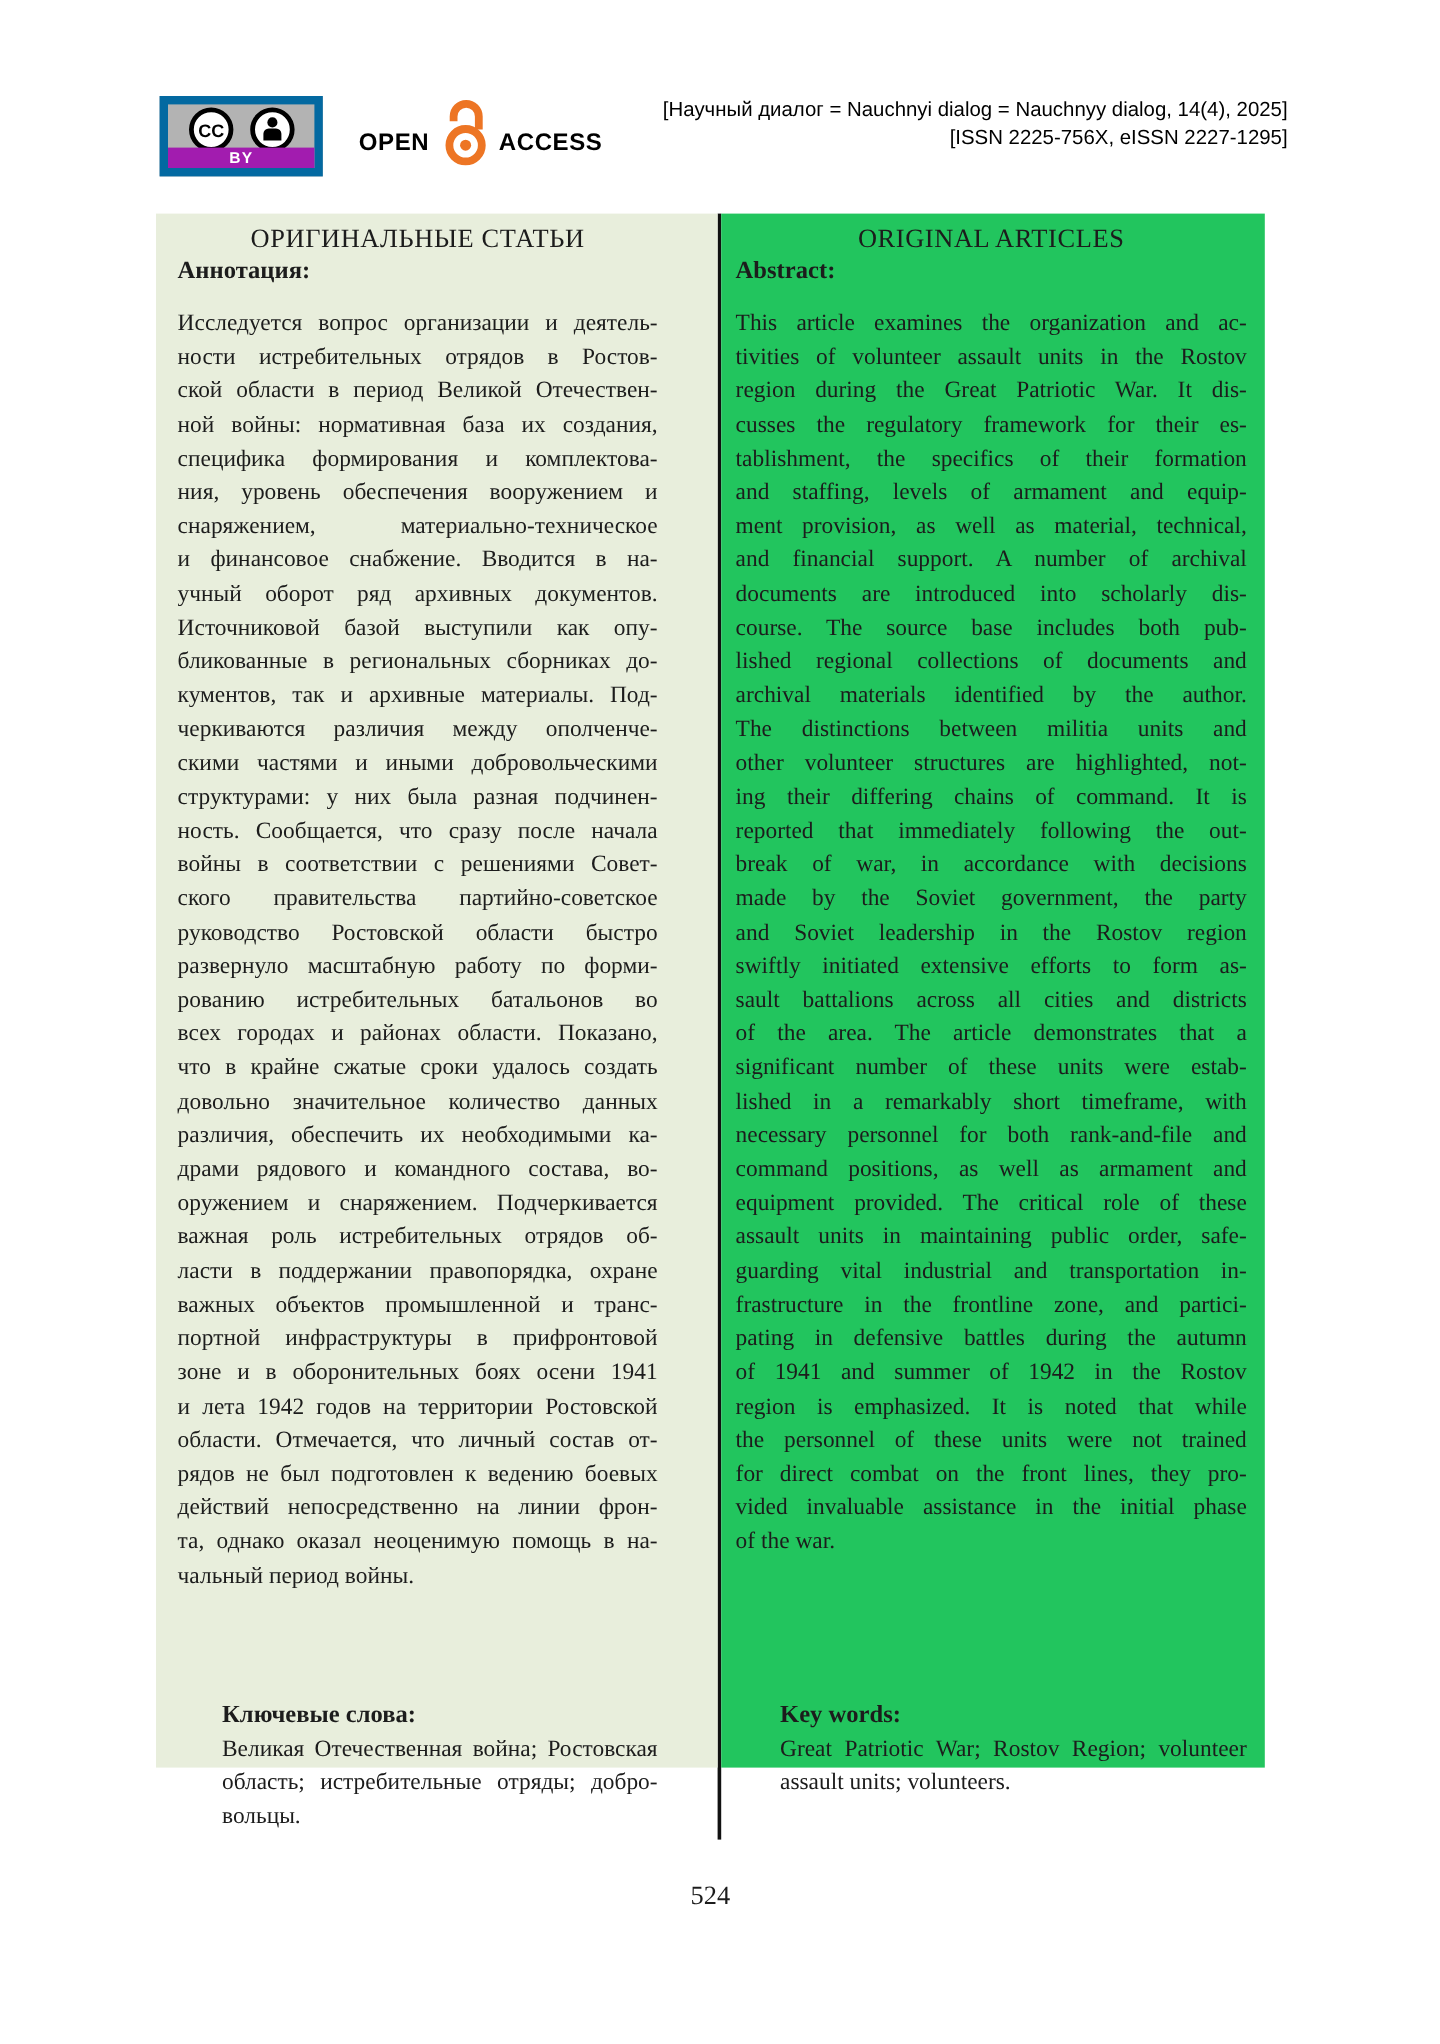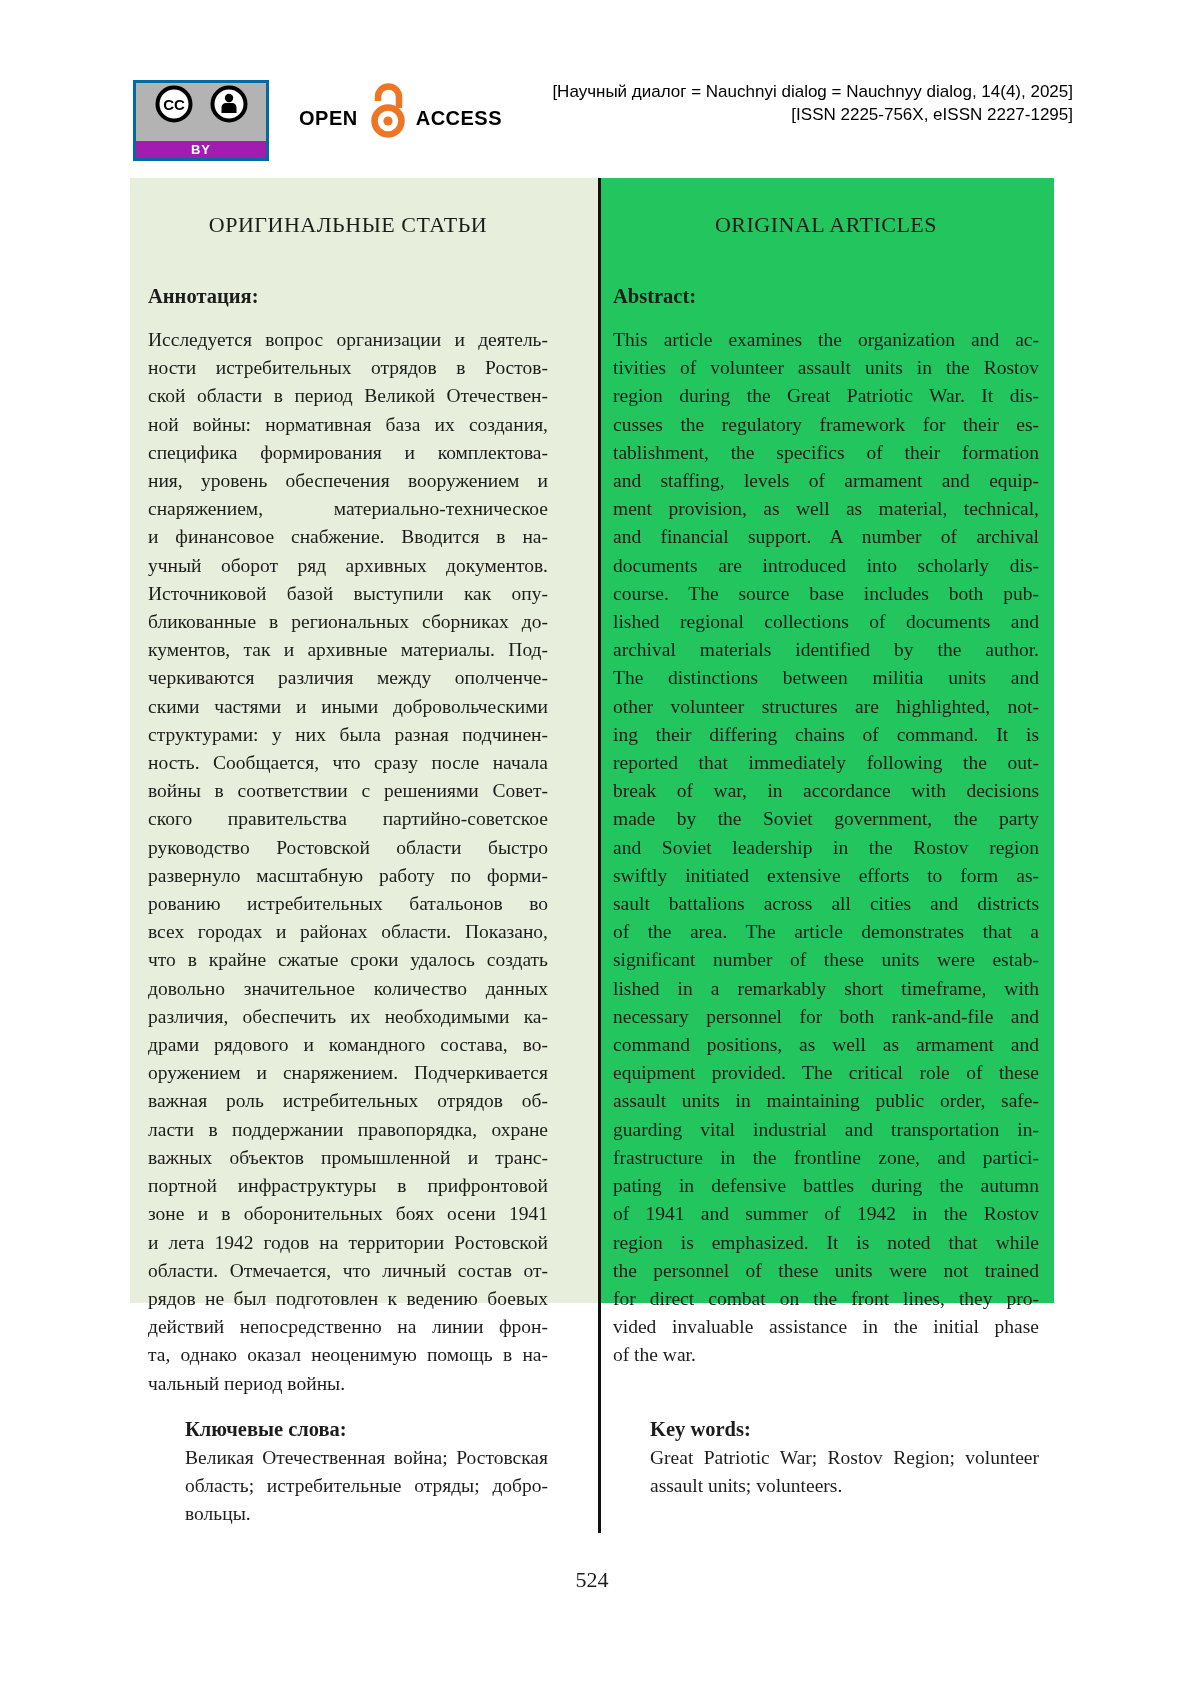--- a/index.html
+++ b/index.html
@@ -9,22 +9,22 @@
     position: relative;
     font-family: "Liberation Serif", serif;
     color: #1c1c1c;
   }
   
   .header {
     position: absolute; top: 80px; left: 133px; right: 127px;
     display: flex; align-items: flex-start;
   }
   .cc-badge {
-    width: 136px; height: 81px;
-    border: 3px solid #0369a1; background: #b3b3b3;
+    width: 136px; height: 67px;
+    border: 7px solid #0369a1; background: #b3b3b3;
     position: relative; flex: 0 0 auto;
   }
   .cc-circles {
     display: flex; justify-content: space-around; align-items: center;
     height: 46px; padding: 0 10px;
   }
   .cc-bottom {
     position: absolute; left: 0; right: 0; bottom: 0; height: 17px;
     background: #a21caf; color: #fff; text-align: center;
     font-family: "Liberation Sans", sans-serif;
@@ -40,28 +40,28 @@
     margin-left: auto; text-align: right;
     font-family: "Liberation Sans", sans-serif;
     font-size: 17px; line-height: 23px; color: #000;
   }
   
   .main {
     position: absolute; top: 178px; left: 130px;
     width: 924px; height: 1355px;
     display: flex;
   }
-  .col { position: relative; height: 1125px; padding-top: 34px; }
+  .col { position: relative; height: 1295px; padding-top: 8px; }
   .col-ru { width: 468px; padding-left: 18px; padding-right: 50px; }
   .col-en { width: 453px; padding-left: 12px; padding-right: 15px; }
   .divider { width: 3px; background: #111; height: 1355px; flex: 0 0 auto; }
   .col-title {
     text-align: center; font-size: 22px; line-height: 26px; letter-spacing: 0.5px;
   }
-  .abs-label { margin-top: 44px; font-weight: bold; font-size: 20.5px; line-height: 28px; }
+  .abs-label { font-weight: bold; font-size: 20.5px; line-height: 28px; }
   .abs-body  { margin-top: 16px; font-size: 19.5px; line-height: 28.2px; }
   .jline { text-align: justify; text-align-last: justify; }
   .lines-block .jline:last-child { text-align-last: left; }
   .keywords { position: absolute; top: 1236px; margin-left: 37px; }
   .col-ru .keywords { left: 18px; right: 50px; }
   .col-en .keywords { left: 12px; right: 15px; }
   .kw-label { font-weight: bold; font-size: 20.5px; line-height: 30px; }
   .kw-lines { font-size: 19.5px; line-height: 28.2px; }
   
   .footer {

